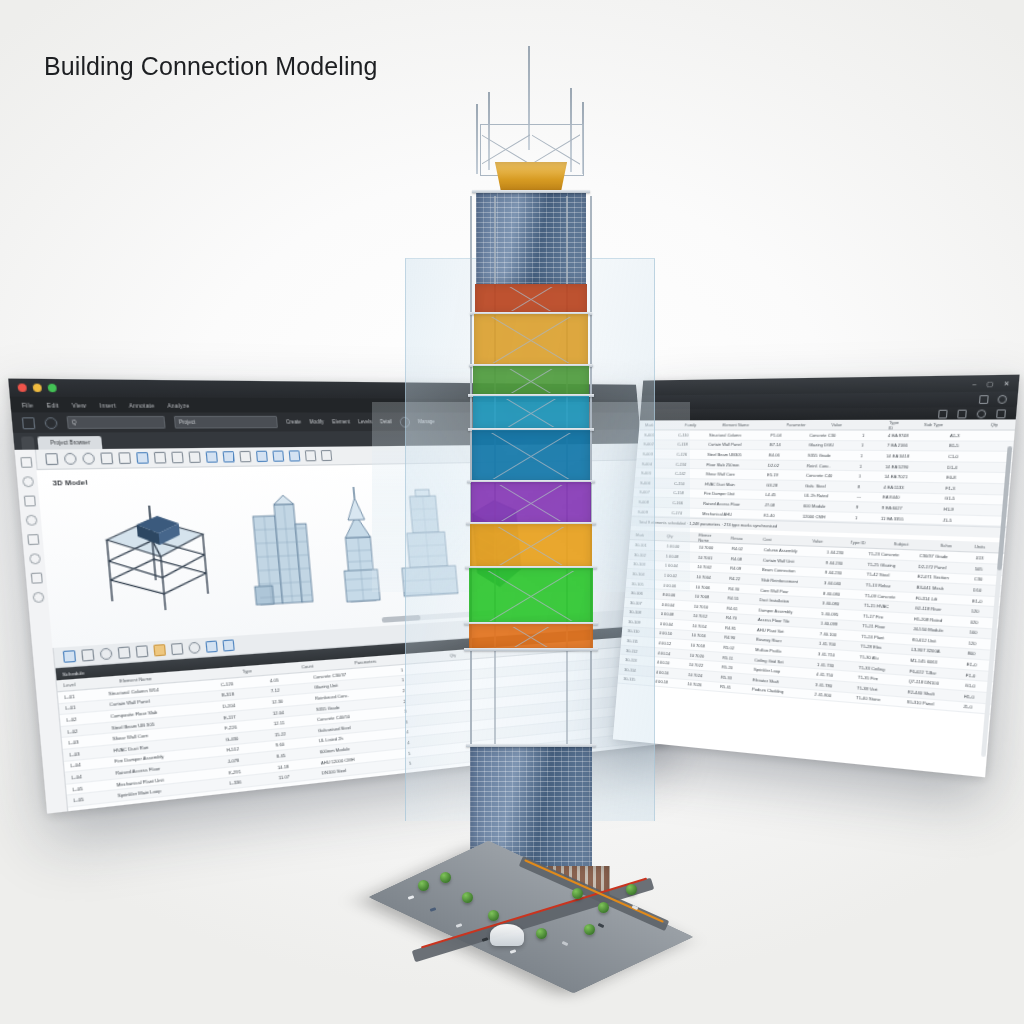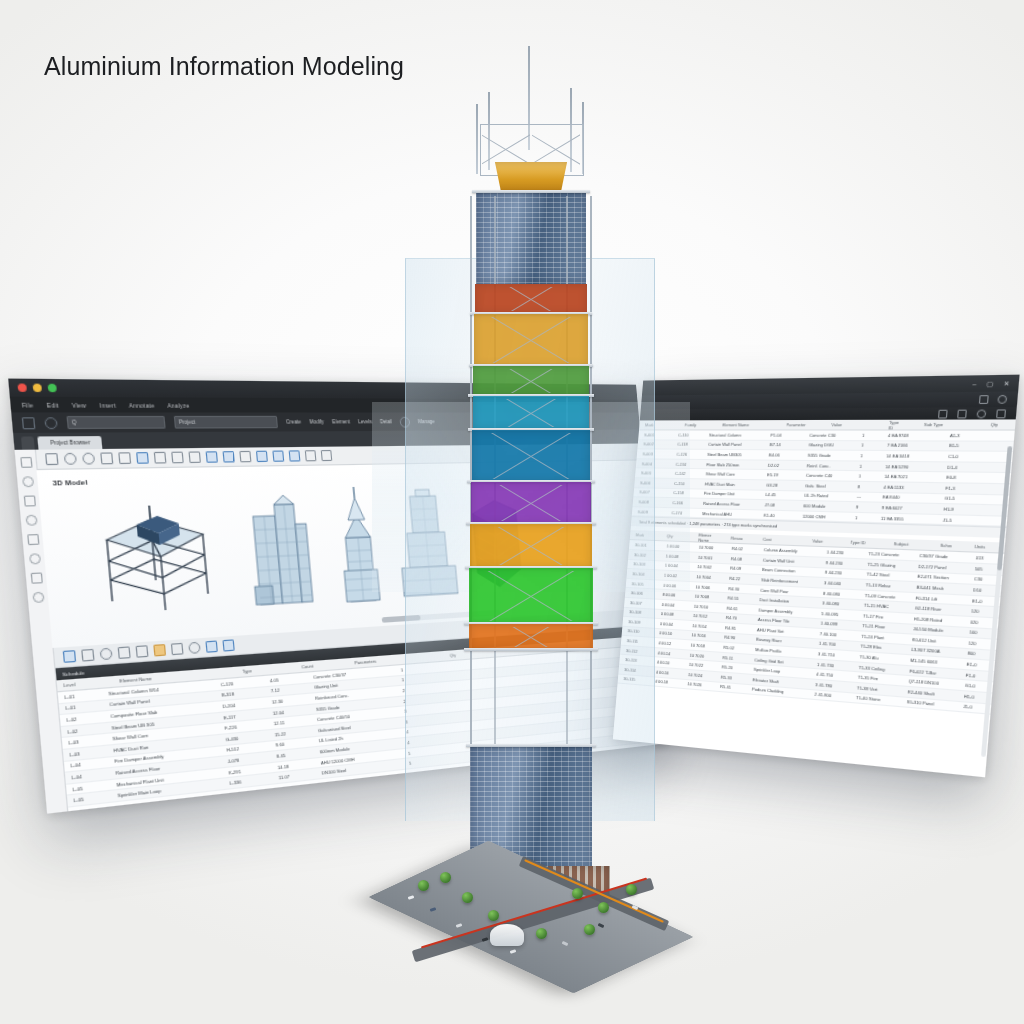--- a/index.html
+++ b/index.html
@@ -146,21 +146,21 @@
   .road{position:absolute;background:#5c6268;}
   .pathline{position:absolute;height:2px;border-radius:2px;}
   .tree{position:absolute;width:11px;height:11px;border-radius:50%;
         background:radial-gradient(circle at 34% 30%,#7fc45a,#3f7a2e 72%);box-shadow:0 2px 3px rgba(0,0,0,.25);}
   .car{position:absolute;width:6px;height:3px;border-radius:1px;}
 </style>
 </head>
 <body>
 
 <div id="title-block">
-  <div id="bim-subtitle">Aluminium Information Modeling</div>
+  <div id="bim-subtitle">Building Connection Modeling</div>
 </div>
 
 <div id="stage">
 
   <div class="win" id="window-left">
 
     <div class="tbar-mac">
       <i class="dot r"></i>
       <i class="dot y"></i>
       <i class="dot g"></i>

